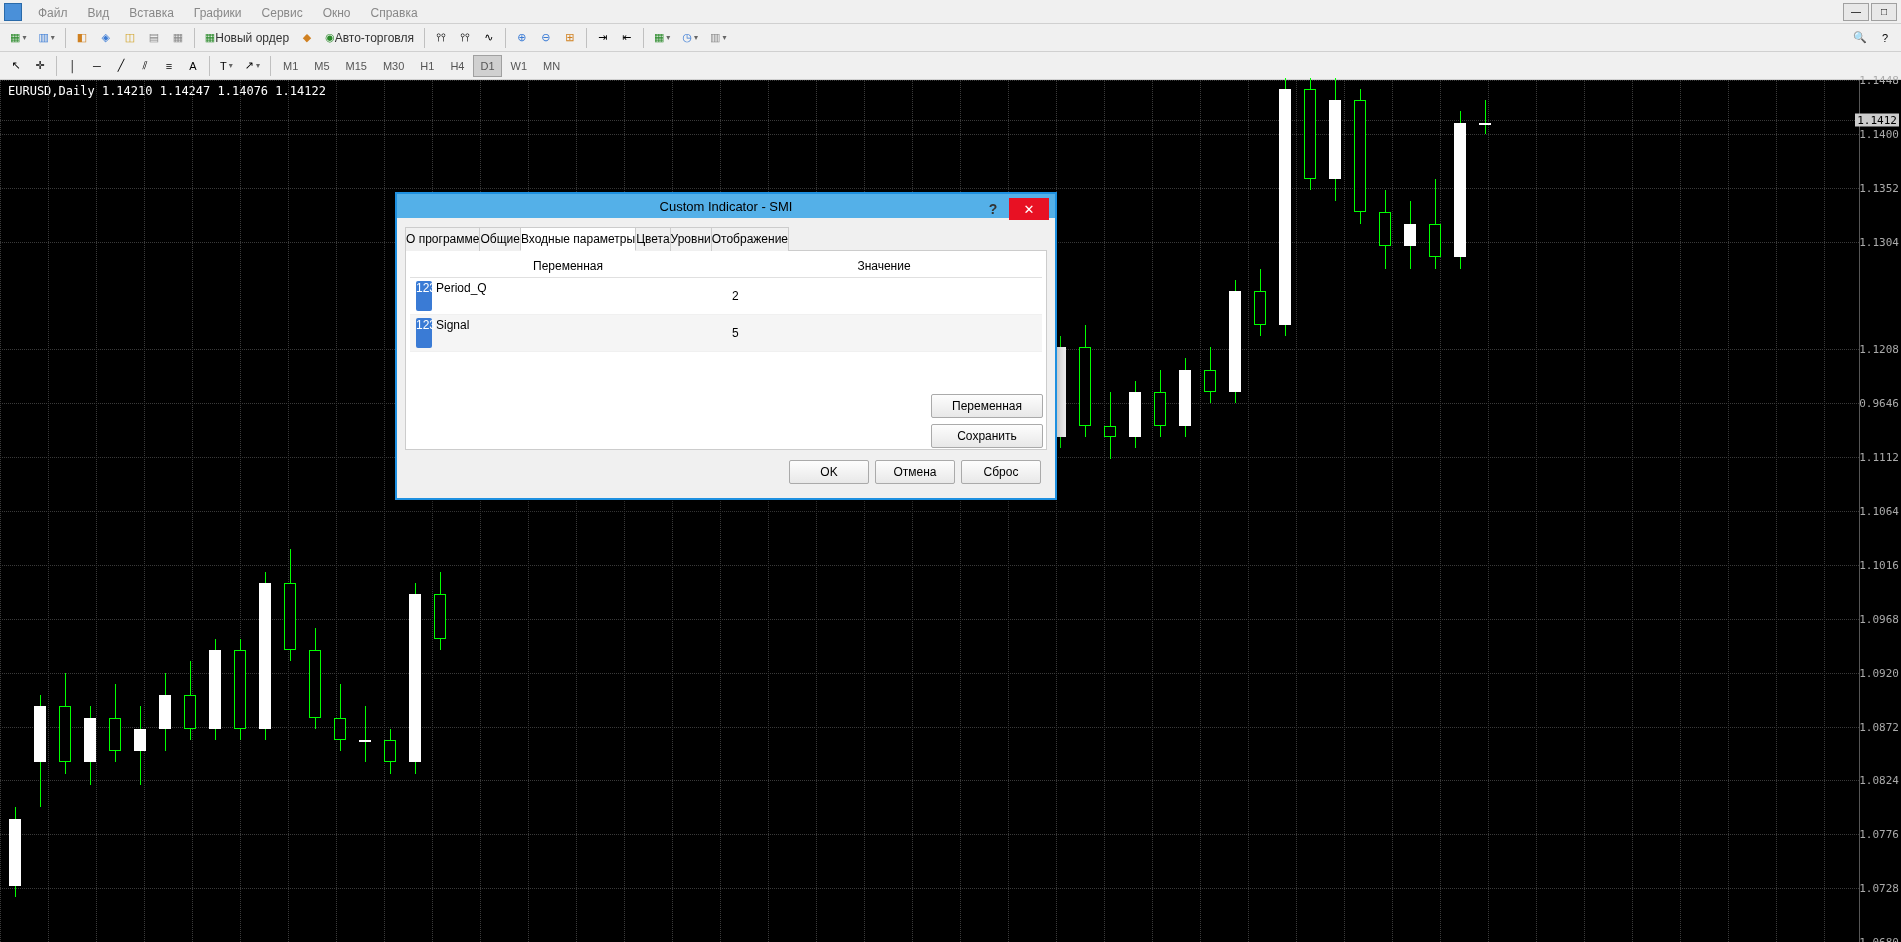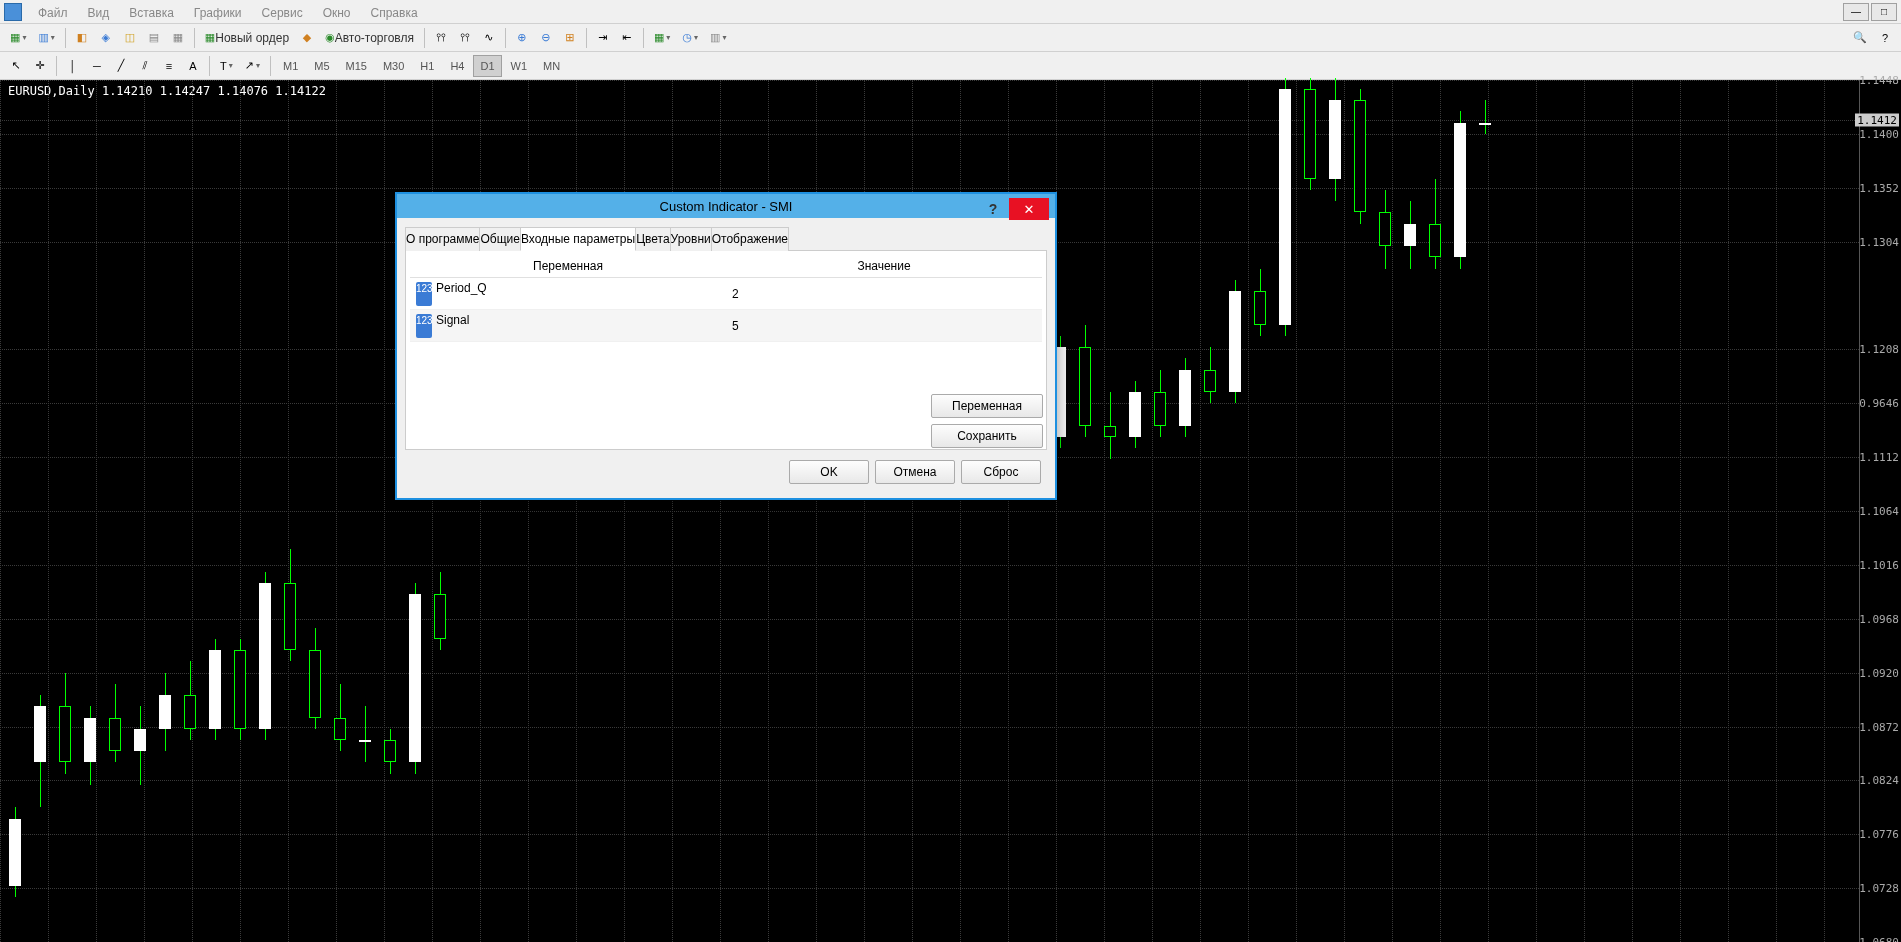--- a/index.html
+++ b/index.html
@@ -47,21 +47,21 @@
 .dlg-close { position: absolute; right: 6px; top: 4px; width: 40px; height: 22px; background: #e81123; color: #fff; display: flex; align-items: center; justify-content: center; font-size: 13px; cursor: pointer; }
 .dlg-body { padding: 8px; background: #f0f0f0; }
 .tabs { display: flex; }
 .tab { padding: 4px 0; font-size: 12px; background: #f0f0f0; border: 1px solid #ccc; border-bottom: none; margin-right: -1px; cursor: pointer; position: relative; top: 1px; }
 .tab.active { background: #fff; z-index: 2; border-bottom: 1px solid #fff; }
 .tab-content { background: #fff; border: 1px solid #ccc; padding: 4px; }
 .param-table { width: 100%; border-collapse: collapse; font-size: 12px; }
 .param-table th { text-align: center; padding: 4px 6px; background: #fff; border-bottom: 1px solid #e0e0e0; font-weight: normal; }
 .param-table td { padding: 3px 6px; border-bottom: 1px solid #f0f0f0; }
 .param-table tr:nth-child(even) td { background: #f5f5f5; }
-.param-icon { display: inline-block; width: 16px; height: 24px; background: #3a7bd5; color: #fff; font-size: 10px; text-align: center; line-height: 14px; margin-right: 4px; border-radius: 2px; }
+.param-icon { display: inline-block; width: 16px; height: 30px; background: #3a7bd5; color: #fff; font-size: 12px; text-align: center; line-height: 14px; margin-right: 4px; border-radius: 2px; }
 .param-area { height: 190px; overflow: auto; }
 .side-buttons { position: absolute; right: 12px; top: 200px; width: 112px; display: flex; flex-direction: column; gap: 6px; }
 .dlg-btn { height: 24px; border: 1px solid #aaa; background: linear-gradient(#fdfdfd,#e8e8e8); font-size: 12px; cursor: pointer; border-radius: 2px; }
 .bottom-buttons { display: flex; justify-content: flex-end; gap: 6px; padding: 10px 6px 6px; }
 .bottom-buttons .dlg-btn { width: 80px; }
 </style>
 </head>
 <body>
 
 <div class="menubar">

